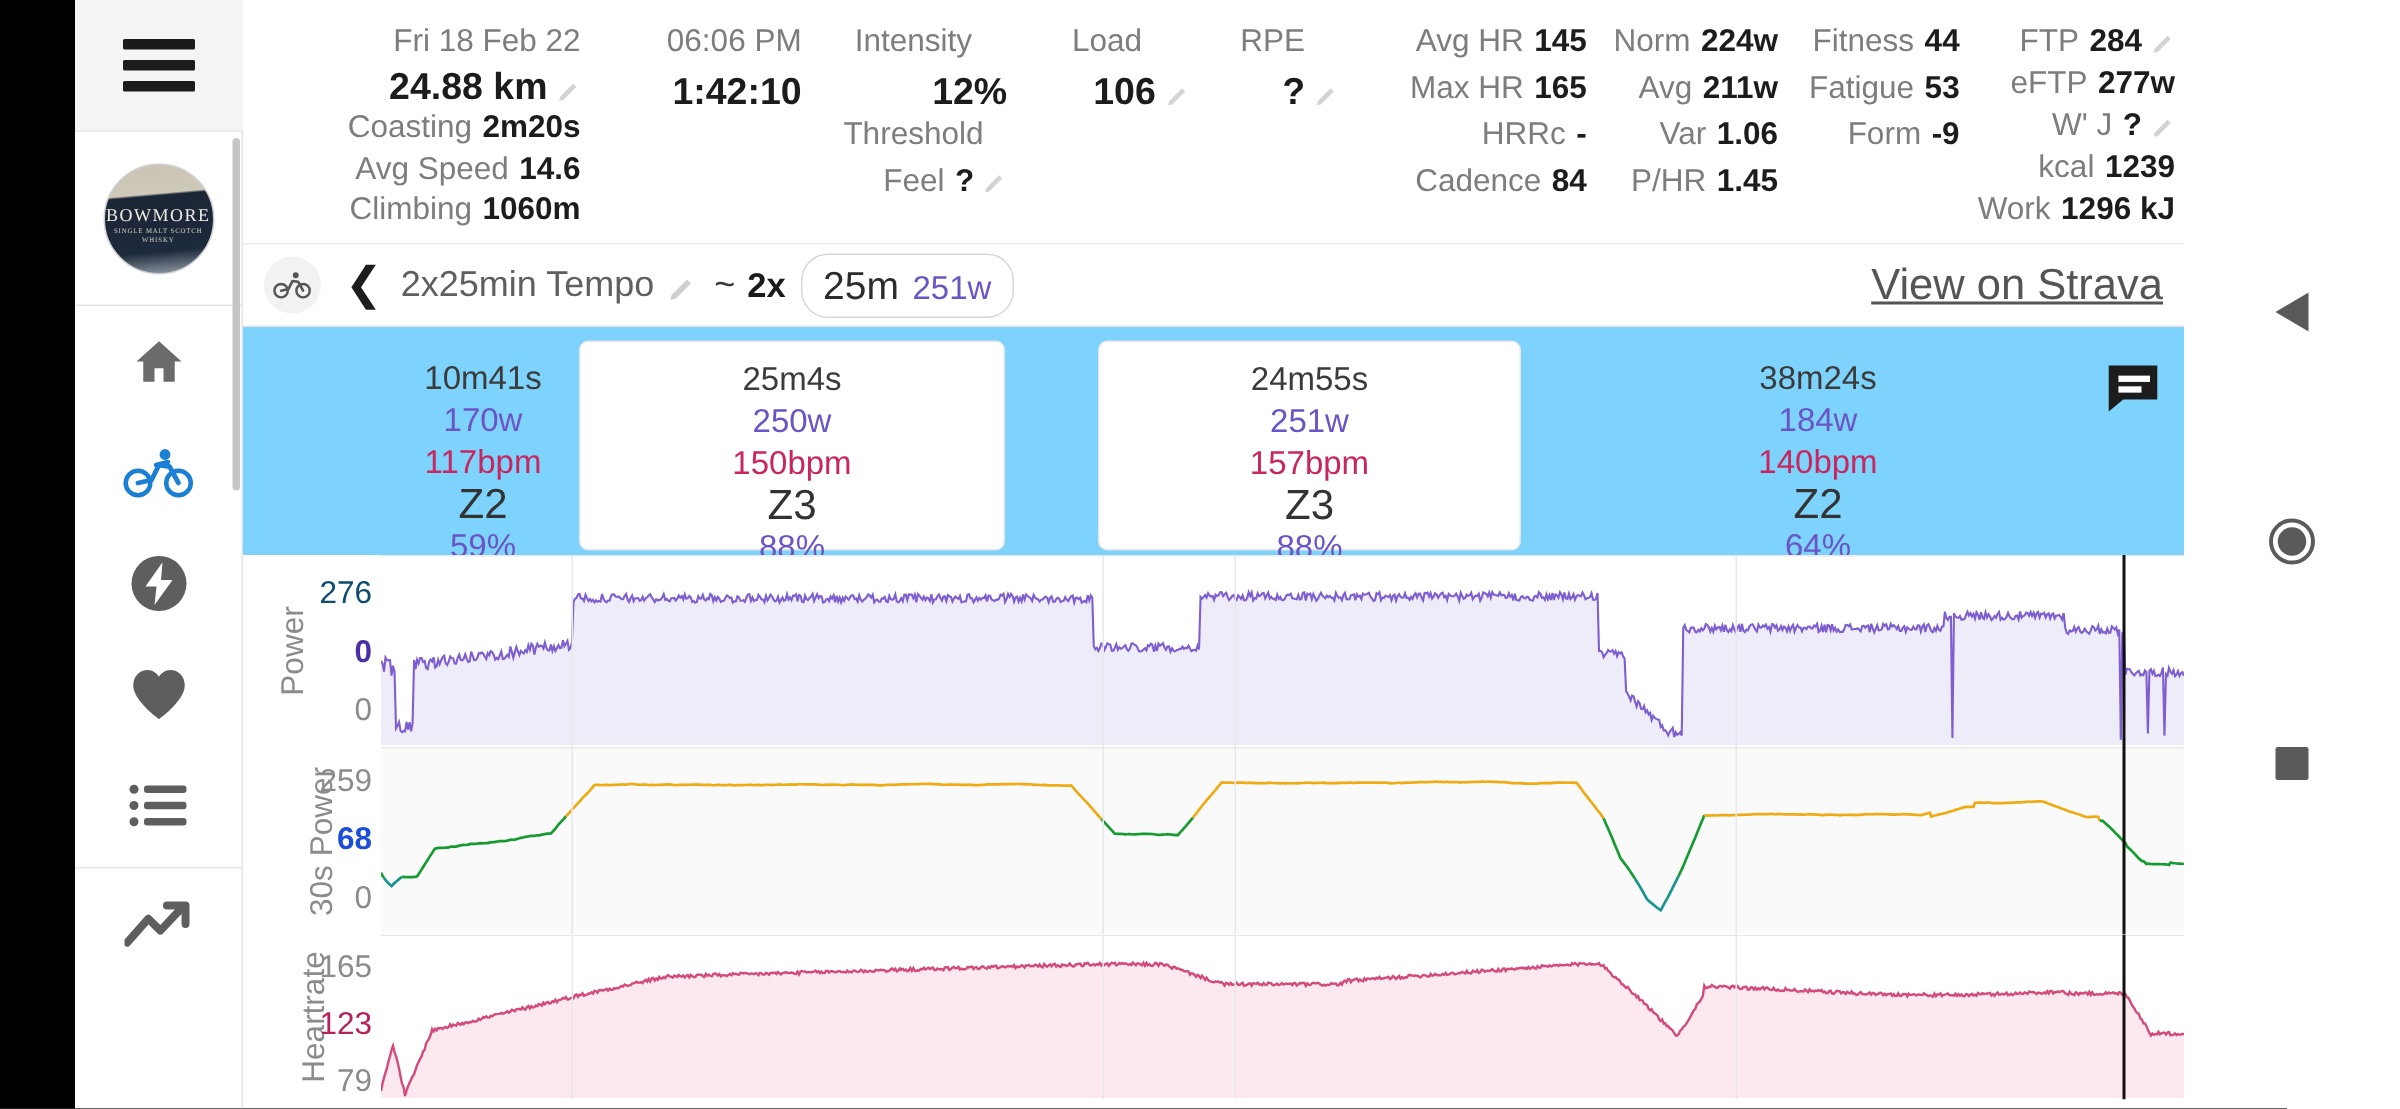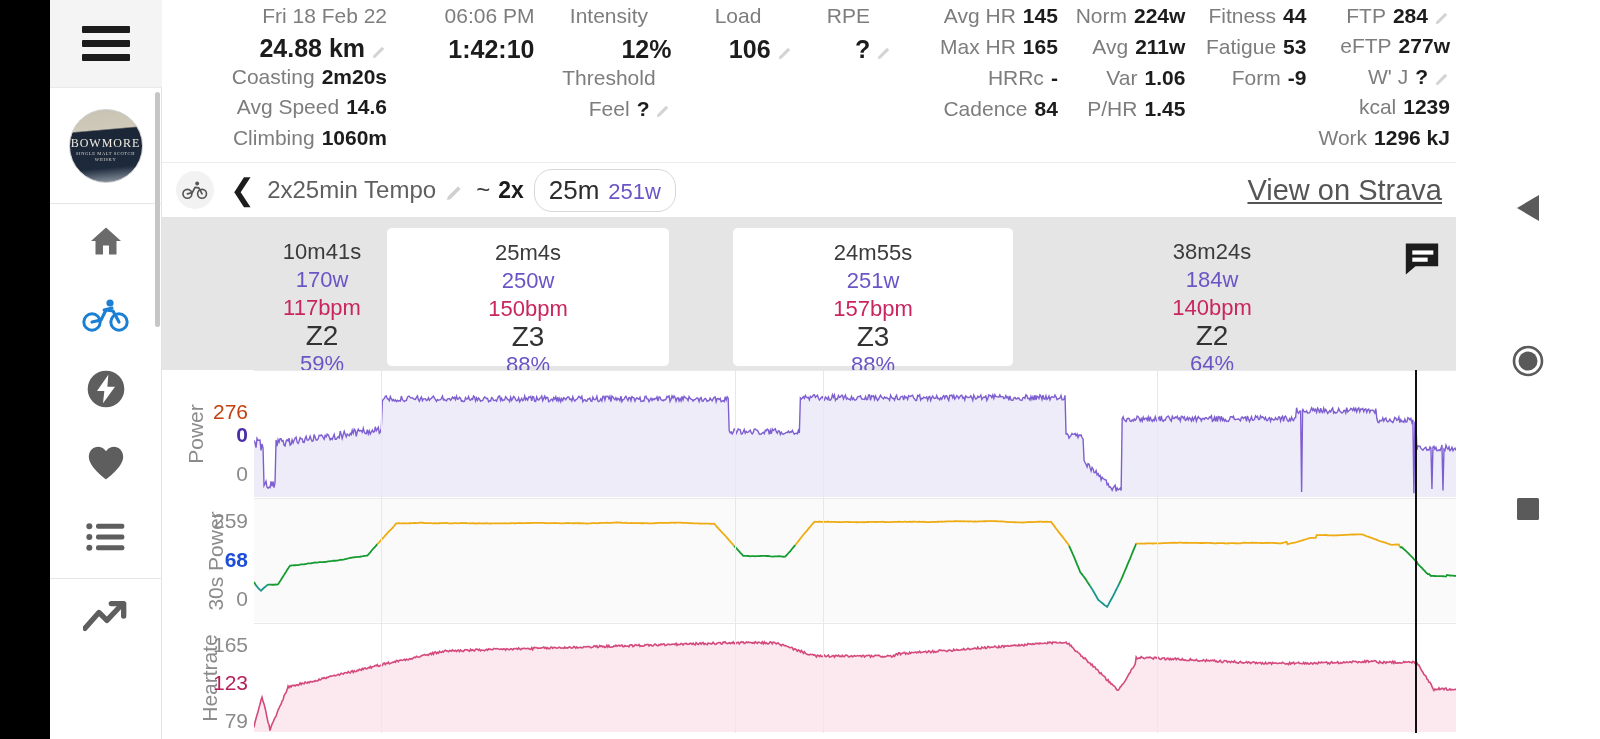--- a/index.html
+++ b/index.html
@@ -52,21 +52,21 @@
   }
 
   
   .main{
     position:absolute; left:162px; top:0; width:1294px; height:739px;
     background:#ffffff; overflow:hidden;
   }
 
   
   .summary{
-    display:flex; padding:4px 0 6px 0; height:162px;
+    display:flex; padding:16px 0 6px 0; height:162px;
   }
   .sumcol{ display:flex; flex-direction:column; }
   .sumrow{
     display:flex; align-items:baseline; justify-content:flex-end;
     height:31px; white-space:nowrap; gap:7px; padding:0 6px;
   }
   .lbl{ color:#7d7d7d; font-size:21px; font-weight:400; }
   .val{ color:#1c1c1c; font-size:21px; font-weight:700; }
   .val.big{ font-size:25px; }
   .pencil{ width:15px; height:15px; flex:0 0 auto; opacity:.55; transform:translateY(2px); }
@@ -99,21 +99,21 @@
     margin-left:10px; border:1px solid #d7d7d7; border-radius:18px;
     padding:5px 14px; display:flex; gap:9px; align-items:baseline; background:#fff;
   }
   .pill .t{ font-size:26px; color:#2c2c2c; }
   .pill .w{ font-size:22px; color:#6b55c6; }
   .strava{
     margin-left:auto; font-size:29px; color:#555; text-decoration:underline; cursor:pointer;
   }
 
   
-  .intervals{ position:relative; height:152px; background:#e5e5e5;text-align:center; }
+  .intervals{ position:relative; height:152px; background:#7dd3fc;text-align:center; }
   .icard{
     position:absolute; top:9px; height:140px;
     display:flex; flex-direction:column; align-items:center; justify-content:flex-start;
     padding-top:11px; font-size:0;
   }
   .icard.boxed{ background:#fff; border:1px solid #e6e6e6; border-radius:6px; }
   .icard div{ line-height:28px; }
   .i-dur{ font-size:22px; color:#3b3b3b; }
   .i-pw { font-size:22px; color:#6b55c6; }
   .i-hr { font-size:22px; color:#c9255e; }
@@ -439,21 +439,21 @@
           <div class="i-z">Z2</div>
           <div class="i-pc">64%</div>
         </div>
       </div>
 
     <div class="charts">
 
       <div class="chartrow" style="height:128px">
         <div class="yaxis">
           <div class="ylabel">Power</div>
-          <div class="ytick" style="top:30px;color:#c2410c">276</div>
+          <div class="ytick" style="top:14px;color:#0c4a6e">276</div>
           <div class="ytick cur" style="top:53px;color:#4b2fa8;font-weight:700">0</div>
           <div class="ytick" style="top:92px;color:#8b8b8b">0</div>
         </div>
         <div class="plot" id="plot-power">
           <div class="toprule"></div>
         <svg viewBox="0 0 1000 127" preserveAspectRatio="none" style="height: 127px;">
               <path d="M0.00 70.48 L0.83 72.36 L1.67 77.71 L2.50 68.31 L3.34 70.21 L4.17 70.18 L5.00 70.11 L5.84 80.45 L6.67 73.83 L7.51 77.82 L8.34 115.59 L9.17 113.76 L10.01 111.29 L10.84 117.15 L11.68 118.14 L12.51 117.12 L13.34 117.66 L14.18 111.29 L15.01 116.44 L15.85 111.46 L16.68 117.53 L17.51 112.17 L18.35 69.90 L19.18 76.05 L20.02 69.70 L20.85 72.19 L21.68 68.70 L22.52 68.66 L23.35 71.24 L24.19 70.65 L25.02 75.25 L25.85 76.06 L26.69 71.04 L27.52 69.65 L28.36 71.06 L29.19 68.17 L30.03 75.12 L30.86 74.34 L31.69 69.78 L32.53 72.82 L33.36 70.19 L34.20 68.15 L35.03 67.18 L35.86 72.05 L36.70 73.37 L37.53 71.28 L38.37 67.62 L39.20 68.74 L40.03 68.86 L40.87 72.31 L41.70 72.45 L42.54 68.55 L43.37 66.34 L44.20 69.92 L45.04 70.21 L45.87 69.22 L46.71 66.22 L47.54 69.24 L48.37 71.36 L49.21 70.86 L50.04 64.47 L50.88 67.31 L51.71 70.11 L52.54 69.99 L53.38 68.71 L54.21 65.42 L55.05 65.75 L55.88 64.96 L56.71 65.82 L57.55 67.64 L58.38 69.30 L59.22 65.40 L60.05 66.81 L60.88 64.14 L61.72 64.82 L62.55 66.68 L63.39 69.80 L64.22 68.58 L65.05 69.48 L65.89 66.76 L66.72 64.30 L67.56 69.33 L68.39 69.23 L69.22 67.90 L70.06 66.56 L70.89 67.87 L71.73 60.99 L72.56 64.59 L73.39 68.48 L74.23 64.64 L75.06 61.28 L75.90 64.16 L76.73 66.72 L77.56 64.01 L78.40 65.03 L79.23 65.67 L80.07 63.43 L80.90 64.63 L81.73 60.11 L82.57 63.15 L83.40 59.20 L84.24 60.53 L85.07 66.46 L85.90 61.76 L86.74 59.20 L87.57 61.12 L88.41 60.48 L89.24 60.70 L90.08 62.33 L90.91 58.33 L91.74 61.99 L92.58 63.59 L93.41 63.72 L94.25 59.74 L95.08 63.86 L95.91 60.80 L96.75 64.02 L97.58 61.96 L98.42 60.06 L99.25 62.14 L100.08 61.79 L100.92 56.77 L101.75 60.74 L102.59 59.18 L103.42 57.35 L104.25 63.15 L105.09 62.11 L105.92 57.93 L106.76 31.27 L107.59 29.23 L108.42 28.62 L109.26 26.34 L110.09 25.94 L110.93 28.93 L111.76 29.02 L112.59 30.65 L113.43 26.51 L114.26 28.70 L115.10 30.73 L115.93 29.42 L116.76 30.88 L117.60 29.89 L118.43 31.56 L119.27 30.26 L120.10 31.18 L120.93 30.63 L121.77 31.05 L122.60 26.03 L123.44 29.39 L124.27 30.78 L125.10 31.55 L125.94 30.40 L126.77 30.48 L127.61 27.27 L128.44 26.15 L129.27 26.36 L130.11 27.65 L130.94 27.95 L131.78 27.67 L132.61 28.65 L133.44 29.31 L134.28 29.47 L135.11 27.39 L135.95 25.95 L136.78 29.73 L137.61 31.24 L138.45 28.65 L139.28 27.02 L140.12 30.73 L140.95 28.85 L141.78 28.84 L142.62 28.69 L143.45 30.56 L144.29 29.94 L145.12 27.83 L145.95 30.37 L146.79 28.92 L147.62 28.21 L148.46 27.06 L149.29 26.17 L150.13 28.17 L150.96 29.54 L151.79 31.34 L152.63 29.57 L153.46 30.31 L154.30 29.91 L155.13 29.69 L155.96 28.31 L156.80 26.13 L157.63 29.93 L158.47 29.30 L159.30 30.48 L160.13 30.87 L160.97 28.86 L161.80 28.77 L162.64 28.62 L163.47 30.37 L164.30 29.12 L165.14 27.02 L165.97 28.42 L166.81 27.35 L167.64 29.63 L168.47 26.14 L169.31 29.14 L170.14 28.81 L170.98 27.26 L171.81 28.21 L172.64 31.29 L173.48 30.66 L174.31 31.76 L175.15 31.32 L175.98 27.56 L176.81 29.04 L177.65 28.94 L178.48 26.55 L179.32 29.78 L180.15 30.37 L180.98 28.75 L181.82 29.36 L182.65 25.96 L183.49 26.85 L184.32 30.92 L185.15 28.02 L185.99 30.29 L186.82 27.99 L187.66 29.13 L188.49 31.27 L189.32 30.65 L190.16 30.56 L190.99 28.67 L191.83 26.97 L192.66 27.51 L193.49 28.74 L194.33 28.42 L195.16 31.72 L196.00 30.84 L196.83 30.95 L197.66 27.59 L198.50 28.13 L199.33 30.42 L200.17 30.48 L201.00 30.13 L201.83 31.16 L202.67 28.35 L203.50 26.37 L204.34 26.03 L205.17 30.59 L206.01 28.24 L206.84 30.68 L207.67 29.99 L208.51 29.94 L209.34 26.59 L210.18 27.81 L211.01 29.53 L211.84 29.76 L212.68 31.51 L213.51 27.19 L214.35 30.23 L215.18 28.57 L216.01 26.43 L216.85 27.50 L217.68 29.67 L218.52 30.91 L219.35 30.37 L220.18 27.80 L221.02 31.71 L221.85 30.11 L222.69 28.29 L223.52 30.66 L224.35 29.93 L225.19 26.08 L226.02 29.78 L226.86 28.36 L227.69 30.07 L228.52 27.10 L229.36 27.19 L230.19 26.25 L231.03 30.83 L231.86 26.62 L232.69 27.08 L233.53 31.29 L234.36 31.47 L235.20 26.97 L236.03 29.48 L236.86 30.07 L237.70 28.51 L238.53 27.75 L239.37 25.99 L240.20 30.74 L241.03 28.37 L241.87 26.12 L242.70 28.85 L243.54 27.28 L244.37 27.53 L245.20 31.74 L246.04 31.29 L246.87 29.70 L247.71 29.19 L248.54 30.78 L249.37 27.59 L250.21 29.05 L251.04 26.82 L251.88 31.47 L252.71 27.20 L253.54 30.88 L254.38 28.29 L255.21 31.60 L256.05 28.55 L256.88 30.56 L257.71 27.76 L258.55 28.62 L259.38 29.78 L260.22 27.94 L261.05 26.90 L261.88 26.92 L262.72 29.45 L263.55 29.00 L264.39 31.06 L265.22 26.84 L266.06 29.67 L266.89 31.04 L267.72 29.86 L268.56 29.28 L269.39 28.01 L270.23 26.21 L271.06 27.05 L271.89 28.37 L272.73 26.45 L273.56 31.58 L274.40 30.06 L275.23 29.66 L276.06 31.01 L276.90 31.26 L277.73 28.91 L278.57 29.02 L279.40 27.98 L280.23 30.96 L281.07 31.34 L281.90 27.16 L282.74 29.40 L283.57 29.80 L284.40 29.15 L285.24 26.25 L286.07 30.98 L286.91 31.62 L287.74 30.63 L288.57 28.78 L289.41 30.90 L290.24 26.43 L291.08 26.36 L291.91 30.05 L292.74 26.24 L293.58 26.39 L294.41 26.32 L295.25 28.77 L296.08 26.36 L296.91 31.58 L297.75 26.05 L298.58 26.98 L299.42 28.50 L300.25 29.79 L301.08 27.68 L301.92 30.18 L302.75 28.31 L303.59 28.91 L304.42 30.59 L305.25 26.12 L306.09 31.62 L306.92 29.69 L307.76 29.48 L308.59 27.51 L309.42 26.32 L310.26 28.52 L311.09 30.44 L311.93 27.70 L312.76 27.60 L313.59 30.75 L314.43 26.70 L315.26 27.42 L316.10 27.97 L316.93 31.03 L317.76 28.96 L318.60 27.74 L319.43 28.66 L320.27 29.30 L321.10 27.27 L321.93 31.53 L322.77 31.32 L323.60 30.83 L324.44 30.92 L325.27 26.48 L326.11 26.21 L326.94 28.82 L327.77 28.84 L328.61 31.58 L329.44 29.93 L330.28 28.24 L331.11 30.44 L331.94 28.68 L332.78 29.78 L333.61 28.52 L334.45 28.69 L335.28 26.92 L336.11 31.05 L336.95 27.01 L337.78 27.09 L338.62 29.70 L339.45 30.11 L340.28 30.82 L341.12 29.72 L341.95 29.92 L342.79 29.04 L343.62 26.43 L344.45 27.08 L345.29 25.94 L346.12 31.44 L346.96 29.29 L347.79 25.94 L348.62 27.97 L349.46 25.94 L350.29 27.35 L351.13 31.09 L351.96 28.31 L352.79 27.75 L353.63 31.02 L354.46 28.53 L355.30 30.95 L356.13 26.37 L356.96 29.73 L357.80 26.32 L358.63 27.33 L359.47 28.08 L360.30 28.78 L361.13 30.62 L361.97 26.61 L362.80 28.40 L363.64 29.19 L364.47 29.64 L365.30 31.02 L366.14 29.76 L366.97 29.66 L367.81 28.56 L368.64 27.77 L369.47 28.42 L370.31 31.52 L371.14 28.44 L371.98 27.54 L372.81 31.13 L373.64 31.27 L374.48 29.43 L375.31 28.43 L376.15 29.20 L376.98 31.39 L377.81 30.75 L378.65 30.37 L379.48 28.03 L380.32 29.79 L381.15 30.80 L381.98 28.89 L382.82 27.42 L383.65 26.94 L384.49 31.74 L385.32 28.66 L386.16 28.47 L386.99 29.44 L387.82 28.43 L388.66 31.74 L389.49 31.15 L390.33 30.53 L391.16 31.56 L391.99 26.80 L392.83 30.17 L393.66 26.87 L394.50 28.33 L395.33 60.67 L396.16 62.82 L397.00 61.84 L397.83 64.00 L398.67 62.22 L399.50 59.00 L400.33 59.11 L401.17 63.40 L402.00 61.36 L402.84 58.92 L403.67 59.56 L404.50 59.75 L405.34 63.94 L406.17 63.83 L407.01 61.73 L407.84 59.49 L408.67 63.24 L409.51 61.46 L410.34 62.49 L411.18 62.10 L412.01 60.94 L412.84 60.12 L413.68 62.80 L414.51 63.84 L415.35 62.36 L416.18 59.13 L417.01 58.95 L417.85 59.81 L418.68 60.28 L419.52 61.64 L420.35 64.10 L421.18 64.21 L422.02 63.99 L422.85 63.06 L423.69 62.17 L424.52 63.60 L425.35 60.21 L426.19 60.74 L427.02 59.04 L427.86 59.90 L428.69 64.43 L429.52 60.26 L430.36 63.90 L431.19 59.04 L432.03 60.51 L432.86 59.76 L433.69 58.74 L434.53 61.63 L435.36 63.20 L436.20 60.99 L437.03 60.90 L437.86 64.45 L438.70 62.22 L439.53 63.89 L440.37 64.21 L441.20 63.61 L442.04 63.16 L442.87 62.53 L443.70 62.60 L444.54 61.09 L445.37 62.65 L446.21 61.80 L447.04 62.20 L447.87 60.46 L448.71 62.54 L449.54 64.16 L450.38 63.38 L451.21 63.19 L452.04 63.81 L452.88 60.36 L453.71 62.96 L454.55 27.96 L455.38 29.06 L456.21 27.99 L457.05 26.73 L457.88 28.32 L458.72 25.44 L459.55 27.06 L460.38 27.74 L461.22 27.39 L462.05 29.93 L462.89 26.41 L463.72 27.38 L464.55 26.83 L465.39 24.85 L466.22 24.79 L467.06 27.42 L467.89 26.12 L468.72 25.19 L469.56 27.94 L470.39 30.08 L471.23 28.89 L472.06 27.28 L472.89 26.69 L473.73 29.10 L474.56 29.99 L475.40 27.01 L476.23 27.96 L477.06 29.31 L477.90 26.99 L478.73 30.27 L479.57 30.16 L480.40 28.69 L481.23 24.83 L482.07 27.29 L482.90 24.94 L483.74 30.28 L484.57 28.74 L485.40 28.99 L486.24 25.52 L487.07 27.42 L487.91 26.89 L488.74 25.50 L489.57 25.28 L490.41 28.91 L491.24 26.81 L492.08 25.04 L492.91 29.08 L493.74 27.95 L494.58 29.11 L495.41 29.23 L496.25 30.04 L497.08 26.48 L497.91 29.28 L498.75 28.00 L499.58 30.02 L500.42 30.14 L501.25 29.28 L502.09 27.01 L502.92 26.46 L503.75 26.59 L504.59 25.87 L505.42 28.87 L506.26 28.99 L507.09 29.38 L507.92 29.51 L508.76 26.69 L509.59 29.60 L510.43 29.35 L511.26 25.17 L512.09 24.87 L512.93 30.30 L513.76 25.85 L514.60 26.39 L515.43 25.80 L516.26 29.45 L517.10 25.99 L517.93 28.18 L518.77 30.47 L519.60 29.27 L520.43 27.09 L521.27 25.17 L522.10 27.03 L522.94 27.96 L523.77 28.83 L524.60 26.98 L525.44 28.03 L526.27 27.34 L527.11 28.55 L527.94 28.59 L528.77 30.35 L529.61 25.18 L530.44 27.24 L531.28 28.50 L532.11 28.25 L532.94 30.15 L533.78 26.78 L534.61 25.21 L535.45 29.23 L536.28 29.57 L537.11 29.54 L537.95 26.79 L538.78 26.62 L539.62 26.17 L540.45 30.11 L541.28 26.19 L542.12 27.73 L542.95 27.16 L543.79 29.44 L544.62 25.69 L545.45 26.48 L546.29 26.27 L547.12 25.73 L547.96 25.16 L548.79 27.91 L549.62 28.87 L550.46 30.59 L551.29 30.19 L552.13 25.51 L552.96 26.25 L553.79 24.92 L554.63 30.12 L555.46 28.38 L556.30 28.63 L557.13 27.05 L557.96 27.56 L558.80 27.93 L559.63 26.80 L560.47 30.16 L561.30 27.23 L562.14 26.42 L562.97 30.48 L563.80 27.49 L564.64 26.09 L565.47 27.90 L566.31 28.59 L567.14 28.27 L567.97 25.53 L568.81 28.63 L569.64 28.40 L570.48 29.93 L571.31 27.88 L572.14 29.23 L572.98 26.77 L573.81 25.57 L574.65 28.28 L575.48 25.90 L576.31 25.80 L577.15 28.38 L577.98 30.38 L578.82 25.28 L579.65 25.56 L580.48 24.97 L581.32 27.78 L582.15 25.46 L582.99 29.05 L583.82 27.67 L584.65 25.55 L585.49 26.44 L586.32 28.50 L587.16 26.89 L587.99 25.59 L588.82 25.14 L589.66 28.15 L590.49 27.23 L591.33 30.12 L592.16 25.89 L592.99 26.93 L593.83 27.52 L594.66 27.46 L595.50 27.14 L596.33 25.77 L597.16 27.62 L598.00 30.44 L598.83 25.13 L599.67 27.27 L600.50 29.15 L601.33 28.60 L602.17 26.33 L603.00 27.32 L603.84 26.82 L604.67 25.14 L605.50 29.52 L606.34 27.90 L607.17 27.08 L608.01 27.35 L608.84 25.94 L609.67 30.46 L610.51 28.42 L611.34 24.89 L612.18 25.52 L613.01 25.92 L613.84 27.60 L614.68 25.02 L615.51 28.47 L616.35 24.77 L617.18 26.42 L618.02 26.70 L618.85 26.92 L619.68 27.21 L620.52 24.93 L621.35 26.88 L622.19 26.60 L623.02 26.63 L623.85 28.66 L624.69 28.27 L625.52 25.56 L626.36 27.76 L627.19 26.74 L628.02 30.32 L628.86 25.88 L629.69 29.77 L630.53 30.23 L631.36 30.24 L632.19 27.98 L633.03 27.37 L633.86 28.76 L634.70 28.95 L635.53 27.84 L636.36 28.16 L637.20 29.87 L638.03 30.20 L638.87 30.46 L639.70 27.72 L640.53 27.26 L641.37 28.31 L642.20 24.78 L643.04 25.69 L643.87 28.47 L644.70 28.30 L645.54 29.92 L646.37 26.32 L647.21 29.45 L648.04 26.67 L648.87 30.05 L649.71 25.24 L650.54 29.98 L651.38 26.20 L652.21 26.84 L653.04 28.50 L653.88 24.78 L654.71 26.25 L655.55 29.55 L656.38 25.03 L657.21 28.96 L658.05 29.25 L658.88 25.74 L659.72 29.40 L660.55 28.31 L661.38 26.09 L662.22 29.81 L663.05 27.46 L663.89 26.68 L664.72 27.18 L665.55 27.50 L666.39 25.03 L667.22 26.87 L668.06 29.59 L668.89 28.85 L669.72 28.49 L670.56 28.02 L671.39 25.50 L672.23 29.78 L673.06 29.88 L673.89 29.22 L674.73 25.39 L675.56 64.01 L676.40 63.86 L677.23 64.69 L678.07 68.15 L678.90 66.61 L679.73 65.41 L680.57 63.36 L681.40 64.37 L682.24 64.38 L683.07 63.45 L683.90 65.72 L684.74 63.96 L685.57 67.45 L686.41 64.83 L687.24 65.58 L688.07 64.82 L688.91 67.54 L689.74 69.09 L690.58 90.58 L691.41 92.48 L692.24 94.37 L693.08 97.04 L693.91 93.66 L694.75 94.24 L695.58 97.89 L696.41 101.05 L697.25 97.44 L698.08 98.94 L698.92 102.72 L699.75 102.81 L700.58 100.60 L701.42 104.93 L702.25 103.58 L703.09 106.27 L703.92 105.30 L704.75 109.99 L705.59 107.19 L706.42 108.55 L707.26 109.23 L708.09 109.71 L708.92 109.81 L709.76 114.67 L710.59 113.58 L711.43 116.90 L712.26 116.74 L713.09 118.12 L713.93 120.31 L714.76 117.89 L715.60 116.54 L716.43 115.25 L717.26 121.35 L718.10 118.05 L718.93 119.85 L719.77 119.26 L720.60 118.16 L721.43 120.40 L722.27 48.72 L723.10 46.84 L723.94 49.85 L724.77 50.64 L725.60 51.58 L726.44 48.59 L727.27 48.28 L728.11 48.62 L728.94 51.20 L729.77 51.50 L730.61 49.87 L731.44 50.93 L732.28 48.83 L733.11 50.27 L733.94 49.10 L734.78 46.03 L735.61 46.65 L736.45 48.22 L737.28 51.01 L738.12 48.65 L738.95 51.24 L739.78 47.15 L740.62 49.62 L741.45 48.32 L742.29 48.02 L743.12 50.19 L743.95 46.98 L744.79 51.24 L745.62 46.59 L746.46 50.06 L747.29 51.42 L748.12 49.49 L748.96 50.76 L749.79 46.77 L750.63 49.79 L751.46 51.58 L752.29 48.29 L753.13 46.98 L753.96 51.18 L754.80 45.89 L755.63 50.48 L756.46 51.44 L757.30 49.77 L758.13 50.19 L758.97 47.59 L759.80 46.52 L760.63 46.16 L761.47 47.67 L762.30 49.80 L763.14 51.10 L763.97 46.41 L764.80 48.32 L765.64 48.42 L766.47 46.98 L767.31 47.78 L768.14 46.30 L768.97 49.15 L769.81 48.06 L770.64 51.06 L771.48 46.19 L772.31 46.32 L773.14 48.44 L773.98 46.93 L774.81 50.45 L775.65 49.74 L776.48 47.34 L777.31 49.99 L778.15 47.65 L778.98 48.58 L779.82 50.95 L780.65 47.62 L781.48 50.55 L782.32 47.94 L783.15 46.54 L783.99 51.14 L784.82 48.41 L785.65 46.67 L786.49 48.32 L787.32 48.40 L788.16 50.92 L788.99 48.52 L789.82 48.54 L790.66 49.41 L791.49 47.64 L792.33 47.69 L793.16 48.85 L793.99 48.97 L794.83 47.02 L795.66 47.65 L796.50 45.87 L797.33 51.27 L798.17 50.36 L799.00 47.14 L799.83 51.39 L800.67 46.42 L801.50 51.58 L802.34 46.57 L803.17 46.97 L804.00 50.19 L804.84 46.21 L805.67 50.34 L806.51 48.63 L807.34 51.06 L808.17 49.62 L809.01 51.42 L809.84 51.18 L810.68 51.39 L811.51 49.54 L812.34 46.62 L813.18 46.67 L814.01 47.49 L814.85 46.28 L815.68 49.57 L816.51 49.46 L817.35 49.38 L818.18 49.29 L819.02 48.81 L819.85 49.81 L820.68 50.89 L821.52 47.38 L822.35 47.09 L823.19 48.54 L824.02 47.39 L824.85 47.01 L825.69 51.43 L826.52 45.85 L827.36 48.88 L828.19 51.58 L829.02 49.23 L829.86 46.74 L830.69 50.25 L831.53 50.04 L832.36 49.53 L833.19 45.84 L834.03 47.22 L834.86 46.21 L835.70 49.58 L836.53 49.44 L837.36 45.82 L838.20 47.71 L839.03 46.78 L839.87 47.73 L840.70 49.40 L841.53 47.35 L842.37 50.66 L843.20 50.65 L844.04 48.37 L844.87 47.49 L845.70 51.27 L846.54 48.27 L847.37 49.18 L848.21 49.93 L849.04 49.85 L849.87 47.80 L850.71 49.39 L851.54 49.63 L852.38 46.89 L853.21 46.93 L854.05 51.00 L854.88 47.64 L855.71 46.27 L856.55 51.41 L857.38 47.01 L858.22 46.17 L859.05 48.19 L859.88 50.89 L860.72 51.51 L861.55 48.69 L862.39 50.58 L863.22 47.21 L864.05 49.91 L864.89 50.57 L865.72 47.83 L866.56 47.64 L867.39 37.75 L868.22 42.11 L869.06 43.30 L869.89 41.25 L870.73 41.22 L871.56 122.00 L872.39 38.85 L873.23 40.99 L874.06 41.74 L874.90 41.94 L875.73 40.74 L876.56 43.22 L877.40 42.92 L878.23 42.72 L879.07 40.16 L879.90 37.82 L880.73 40.36 L881.57 38.80 L882.40 40.96 L883.24 39.35 L884.07 42.40 L884.90 38.14 L885.74 39.97 L886.57 43.16 L887.41 38.20 L888.24 41.56 L889.07 42.59 L889.91 38.25 L890.74 41.70 L891.58 39.49 L892.41 41.01 L893.24 43.44 L894.08 42.34 L894.91 40.70 L895.75 41.85 L896.58 39.34 L897.41 38.02 L898.25 43.12 L899.08 41.80 L899.92 43.11 L900.75 42.62 L901.58 41.32 L902.42 38.54 L903.25 40.98 L904.09 42.11 L904.92 42.91 L905.75 42.74 L906.59 40.64 L907.42 40.39 L908.26 42.98 L909.09 37.62 L909.92 41.78 L910.76 40.74 L911.59 40.27 L912.43 38.38 L913.26 38.80 L914.10 40.42 L914.93 38.04 L915.76 40.62 L916.60 38.49 L917.43 41.84 L918.27 38.89 L919.10 37.94 L919.93 41.73 L920.77 39.13 L921.60 39.28 L922.44 38.49 L923.27 41.67 L924.10 39.51 L924.94 38.86 L925.77 42.33 L926.61 39.71 L927.44 39.07 L928.27 42.35 L929.11 40.31 L929.94 40.33 L930.78 40.02 L931.61 41.16 L932.44 43.08 L933.28 38.67 L934.11 48.31 L934.95 51.95 L935.78 52.66 L936.61 50.25 L937.45 50.98 L938.28 50.67 L939.12 47.91 L939.95 51.13 L940.78 48.96 L941.62 48.03 L942.45 51.03 L943.29 51.88 L944.12 51.05 L944.95 49.17 L945.79 50.91 L946.62 51.66 L947.46 52.57 L948.29 50.24 L949.12 47.42 L949.96 48.11 L950.79 50.35 L951.63 49.55 L952.46 47.07 L953.29 52.60 L954.13 49.57 L954.96 51.64 L955.80 51.37 L956.63 52.28 L957.46 49.09 L958.30 51.90 L959.13 51.80 L959.97 47.66 L960.80 48.53 L961.63 49.74 L962.47 48.34 L963.30 52.59 L964.14 49.72 L964.97 123.17 L965.80 52.10 L966.64 51.29 L967.47 79.86 L968.31 75.91 L969.14 76.16 L969.97 76.24 L970.81 78.10 L971.64 79.33 L972.48 80.22 L973.31 78.84 L974.15 77.88 L974.98 77.25 L975.81 80.38 L976.65 79.55 L977.48 80.13 L978.32 76.92 L979.15 78.06 L979.98 119.00 L980.82 77.13 L981.65 76.16 L982.49 79.22 L983.32 77.29 L984.15 80.73 L984.99 80.54 L985.82 79.75 L986.66 80.70 L987.49 78.65 L988.32 75.03 L989.16 120.55 L989.99 79.38 L990.83 80.53 L991.66 75.22 L992.49 77.85 L993.33 79.17 L994.16 76.86 L995.00 80.74 L995.83 79.71 L996.66 77.39 L997.50 80.66 L998.33 78.87 L999.17 78.11 L1000.00 80.56 L 1000 127 L 0 127 Z" fill="#efecfa"></path>
               <path d="M0.00 70.48 L0.83 72.36 L1.67 77.71 L2.50 68.31 L3.34 70.21 L4.17 70.18 L5.00 70.11 L5.84 80.45 L6.67 73.83 L7.51 77.82 L8.34 115.59 L9.17 113.76 L10.01 111.29 L10.84 117.15 L11.68 118.14 L12.51 117.12 L13.34 117.66 L14.18 111.29 L15.01 116.44 L15.85 111.46 L16.68 117.53 L17.51 112.17 L18.35 69.90 L19.18 76.05 L20.02 69.70 L20.85 72.19 L21.68 68.70 L22.52 68.66 L23.35 71.24 L24.19 70.65 L25.02 75.25 L25.85 76.06 L26.69 71.04 L27.52 69.65 L28.36 71.06 L29.19 68.17 L30.03 75.12 L30.86 74.34 L31.69 69.78 L32.53 72.82 L33.36 70.19 L34.20 68.15 L35.03 67.18 L35.86 72.05 L36.70 73.37 L37.53 71.28 L38.37 67.62 L39.20 68.74 L40.03 68.86 L40.87 72.31 L41.70 72.45 L42.54 68.55 L43.37 66.34 L44.20 69.92 L45.04 70.21 L45.87 69.22 L46.71 66.22 L47.54 69.24 L48.37 71.36 L49.21 70.86 L50.04 64.47 L50.88 67.31 L51.71 70.11 L52.54 69.99 L53.38 68.71 L54.21 65.42 L55.05 65.75 L55.88 64.96 L56.71 65.82 L57.55 67.64 L58.38 69.30 L59.22 65.40 L60.05 66.81 L60.88 64.14 L61.72 64.82 L62.55 66.68 L63.39 69.80 L64.22 68.58 L65.05 69.48 L65.89 66.76 L66.72 64.30 L67.56 69.33 L68.39 69.23 L69.22 67.90 L70.06 66.56 L70.89 67.87 L71.73 60.99 L72.56 64.59 L73.39 68.48 L74.23 64.64 L75.06 61.28 L75.90 64.16 L76.73 66.72 L77.56 64.01 L78.40 65.03 L79.23 65.67 L80.07 63.43 L80.90 64.63 L81.73 60.11 L82.57 63.15 L83.40 59.20 L84.24 60.53 L85.07 66.46 L85.90 61.76 L86.74 59.20 L87.57 61.12 L88.41 60.48 L89.24 60.70 L90.08 62.33 L90.91 58.33 L91.74 61.99 L92.58 63.59 L93.41 63.72 L94.25 59.74 L95.08 63.86 L95.91 60.80 L96.75 64.02 L97.58 61.96 L98.42 60.06 L99.25 62.14 L100.08 61.79 L100.92 56.77 L101.75 60.74 L102.59 59.18 L103.42 57.35 L104.25 63.15 L105.09 62.11 L105.92 57.93 L106.76 31.27 L107.59 29.23 L108.42 28.62 L109.26 26.34 L110.09 25.94 L110.93 28.93 L111.76 29.02 L112.59 30.65 L113.43 26.51 L114.26 28.70 L115.10 30.73 L115.93 29.42 L116.76 30.88 L117.60 29.89 L118.43 31.56 L119.27 30.26 L120.10 31.18 L120.93 30.63 L121.77 31.05 L122.60 26.03 L123.44 29.39 L124.27 30.78 L125.10 31.55 L125.94 30.40 L126.77 30.48 L127.61 27.27 L128.44 26.15 L129.27 26.36 L130.11 27.65 L130.94 27.95 L131.78 27.67 L132.61 28.65 L133.44 29.31 L134.28 29.47 L135.11 27.39 L135.95 25.95 L136.78 29.73 L137.61 31.24 L138.45 28.65 L139.28 27.02 L140.12 30.73 L140.95 28.85 L141.78 28.84 L142.62 28.69 L143.45 30.56 L144.29 29.94 L145.12 27.83 L145.95 30.37 L146.79 28.92 L147.62 28.21 L148.46 27.06 L149.29 26.17 L150.13 28.17 L150.96 29.54 L151.79 31.34 L152.63 29.57 L153.46 30.31 L154.30 29.91 L155.13 29.69 L155.96 28.31 L156.80 26.13 L157.63 29.93 L158.47 29.30 L159.30 30.48 L160.13 30.87 L160.97 28.86 L161.80 28.77 L162.64 28.62 L163.47 30.37 L164.30 29.12 L165.14 27.02 L165.97 28.42 L166.81 27.35 L167.64 29.63 L168.47 26.14 L169.31 29.14 L170.14 28.81 L170.98 27.26 L171.81 28.21 L172.64 31.29 L173.48 30.66 L174.31 31.76 L175.15 31.32 L175.98 27.56 L176.81 29.04 L177.65 28.94 L178.48 26.55 L179.32 29.78 L180.15 30.37 L180.98 28.75 L181.82 29.36 L182.65 25.96 L183.49 26.85 L184.32 30.92 L185.15 28.02 L185.99 30.29 L186.82 27.99 L187.66 29.13 L188.49 31.27 L189.32 30.65 L190.16 30.56 L190.99 28.67 L191.83 26.97 L192.66 27.51 L193.49 28.74 L194.33 28.42 L195.16 31.72 L196.00 30.84 L196.83 30.95 L197.66 27.59 L198.50 28.13 L199.33 30.42 L200.17 30.48 L201.00 30.13 L201.83 31.16 L202.67 28.35 L203.50 26.37 L204.34 26.03 L205.17 30.59 L206.01 28.24 L206.84 30.68 L207.67 29.99 L208.51 29.94 L209.34 26.59 L210.18 27.81 L211.01 29.53 L211.84 29.76 L212.68 31.51 L213.51 27.19 L214.35 30.23 L215.18 28.57 L216.01 26.43 L216.85 27.50 L217.68 29.67 L218.52 30.91 L219.35 30.37 L220.18 27.80 L221.02 31.71 L221.85 30.11 L222.69 28.29 L223.52 30.66 L224.35 29.93 L225.19 26.08 L226.02 29.78 L226.86 28.36 L227.69 30.07 L228.52 27.10 L229.36 27.19 L230.19 26.25 L231.03 30.83 L231.86 26.62 L232.69 27.08 L233.53 31.29 L234.36 31.47 L235.20 26.97 L236.03 29.48 L236.86 30.07 L237.70 28.51 L238.53 27.75 L239.37 25.99 L240.20 30.74 L241.03 28.37 L241.87 26.12 L242.70 28.85 L243.54 27.28 L244.37 27.53 L245.20 31.74 L246.04 31.29 L246.87 29.70 L247.71 29.19 L248.54 30.78 L249.37 27.59 L250.21 29.05 L251.04 26.82 L251.88 31.47 L252.71 27.20 L253.54 30.88 L254.38 28.29 L255.21 31.60 L256.05 28.55 L256.88 30.56 L257.71 27.76 L258.55 28.62 L259.38 29.78 L260.22 27.94 L261.05 26.90 L261.88 26.92 L262.72 29.45 L263.55 29.00 L264.39 31.06 L265.22 26.84 L266.06 29.67 L266.89 31.04 L267.72 29.86 L268.56 29.28 L269.39 28.01 L270.23 26.21 L271.06 27.05 L271.89 28.37 L272.73 26.45 L273.56 31.58 L274.40 30.06 L275.23 29.66 L276.06 31.01 L276.90 31.26 L277.73 28.91 L278.57 29.02 L279.40 27.98 L280.23 30.96 L281.07 31.34 L281.90 27.16 L282.74 29.40 L283.57 29.80 L284.40 29.15 L285.24 26.25 L286.07 30.98 L286.91 31.62 L287.74 30.63 L288.57 28.78 L289.41 30.90 L290.24 26.43 L291.08 26.36 L291.91 30.05 L292.74 26.24 L293.58 26.39 L294.41 26.32 L295.25 28.77 L296.08 26.36 L296.91 31.58 L297.75 26.05 L298.58 26.98 L299.42 28.50 L300.25 29.79 L301.08 27.68 L301.92 30.18 L302.75 28.31 L303.59 28.91 L304.42 30.59 L305.25 26.12 L306.09 31.62 L306.92 29.69 L307.76 29.48 L308.59 27.51 L309.42 26.32 L310.26 28.52 L311.09 30.44 L311.93 27.70 L312.76 27.60 L313.59 30.75 L314.43 26.70 L315.26 27.42 L316.10 27.97 L316.93 31.03 L317.76 28.96 L318.60 27.74 L319.43 28.66 L320.27 29.30 L321.10 27.27 L321.93 31.53 L322.77 31.32 L323.60 30.83 L324.44 30.92 L325.27 26.48 L326.11 26.21 L326.94 28.82 L327.77 28.84 L328.61 31.58 L329.44 29.93 L330.28 28.24 L331.11 30.44 L331.94 28.68 L332.78 29.78 L333.61 28.52 L334.45 28.69 L335.28 26.92 L336.11 31.05 L336.95 27.01 L337.78 27.09 L338.62 29.70 L339.45 30.11 L340.28 30.82 L341.12 29.72 L341.95 29.92 L342.79 29.04 L343.62 26.43 L344.45 27.08 L345.29 25.94 L346.12 31.44 L346.96 29.29 L347.79 25.94 L348.62 27.97 L349.46 25.94 L350.29 27.35 L351.13 31.09 L351.96 28.31 L352.79 27.75 L353.63 31.02 L354.46 28.53 L355.30 30.95 L356.13 26.37 L356.96 29.73 L357.80 26.32 L358.63 27.33 L359.47 28.08 L360.30 28.78 L361.13 30.62 L361.97 26.61 L362.80 28.40 L363.64 29.19 L364.47 29.64 L365.30 31.02 L366.14 29.76 L366.97 29.66 L367.81 28.56 L368.64 27.77 L369.47 28.42 L370.31 31.52 L371.14 28.44 L371.98 27.54 L372.81 31.13 L373.64 31.27 L374.48 29.43 L375.31 28.43 L376.15 29.20 L376.98 31.39 L377.81 30.75 L378.65 30.37 L379.48 28.03 L380.32 29.79 L381.15 30.80 L381.98 28.89 L382.82 27.42 L383.65 26.94 L384.49 31.74 L385.32 28.66 L386.16 28.47 L386.99 29.44 L387.82 28.43 L388.66 31.74 L389.49 31.15 L390.33 30.53 L391.16 31.56 L391.99 26.80 L392.83 30.17 L393.66 26.87 L394.50 28.33 L395.33 60.67 L396.16 62.82 L397.00 61.84 L397.83 64.00 L398.67 62.22 L399.50 59.00 L400.33 59.11 L401.17 63.40 L402.00 61.36 L402.84 58.92 L403.67 59.56 L404.50 59.75 L405.34 63.94 L406.17 63.83 L407.01 61.73 L407.84 59.49 L408.67 63.24 L409.51 61.46 L410.34 62.49 L411.18 62.10 L412.01 60.94 L412.84 60.12 L413.68 62.80 L414.51 63.84 L415.35 62.36 L416.18 59.13 L417.01 58.95 L417.85 59.81 L418.68 60.28 L419.52 61.64 L420.35 64.10 L421.18 64.21 L422.02 63.99 L422.85 63.06 L423.69 62.17 L424.52 63.60 L425.35 60.21 L426.19 60.74 L427.02 59.04 L427.86 59.90 L428.69 64.43 L429.52 60.26 L430.36 63.90 L431.19 59.04 L432.03 60.51 L432.86 59.76 L433.69 58.74 L434.53 61.63 L435.36 63.20 L436.20 60.99 L437.03 60.90 L437.86 64.45 L438.70 62.22 L439.53 63.89 L440.37 64.21 L441.20 63.61 L442.04 63.16 L442.87 62.53 L443.70 62.60 L444.54 61.09 L445.37 62.65 L446.21 61.80 L447.04 62.20 L447.87 60.46 L448.71 62.54 L449.54 64.16 L450.38 63.38 L451.21 63.19 L452.04 63.81 L452.88 60.36 L453.71 62.96 L454.55 27.96 L455.38 29.06 L456.21 27.99 L457.05 26.73 L457.88 28.32 L458.72 25.44 L459.55 27.06 L460.38 27.74 L461.22 27.39 L462.05 29.93 L462.89 26.41 L463.72 27.38 L464.55 26.83 L465.39 24.85 L466.22 24.79 L467.06 27.42 L467.89 26.12 L468.72 25.19 L469.56 27.94 L470.39 30.08 L471.23 28.89 L472.06 27.28 L472.89 26.69 L473.73 29.10 L474.56 29.99 L475.40 27.01 L476.23 27.96 L477.06 29.31 L477.90 26.99 L478.73 30.27 L479.57 30.16 L480.40 28.69 L481.23 24.83 L482.07 27.29 L482.90 24.94 L483.74 30.28 L484.57 28.74 L485.40 28.99 L486.24 25.52 L487.07 27.42 L487.91 26.89 L488.74 25.50 L489.57 25.28 L490.41 28.91 L491.24 26.81 L492.08 25.04 L492.91 29.08 L493.74 27.95 L494.58 29.11 L495.41 29.23 L496.25 30.04 L497.08 26.48 L497.91 29.28 L498.75 28.00 L499.58 30.02 L500.42 30.14 L501.25 29.28 L502.09 27.01 L502.92 26.46 L503.75 26.59 L504.59 25.87 L505.42 28.87 L506.26 28.99 L507.09 29.38 L507.92 29.51 L508.76 26.69 L509.59 29.60 L510.43 29.35 L511.26 25.17 L512.09 24.87 L512.93 30.30 L513.76 25.85 L514.60 26.39 L515.43 25.80 L516.26 29.45 L517.10 25.99 L517.93 28.18 L518.77 30.47 L519.60 29.27 L520.43 27.09 L521.27 25.17 L522.10 27.03 L522.94 27.96 L523.77 28.83 L524.60 26.98 L525.44 28.03 L526.27 27.34 L527.11 28.55 L527.94 28.59 L528.77 30.35 L529.61 25.18 L530.44 27.24 L531.28 28.50 L532.11 28.25 L532.94 30.15 L533.78 26.78 L534.61 25.21 L535.45 29.23 L536.28 29.57 L537.11 29.54 L537.95 26.79 L538.78 26.62 L539.62 26.17 L540.45 30.11 L541.28 26.19 L542.12 27.73 L542.95 27.16 L543.79 29.44 L544.62 25.69 L545.45 26.48 L546.29 26.27 L547.12 25.73 L547.96 25.16 L548.79 27.91 L549.62 28.87 L550.46 30.59 L551.29 30.19 L552.13 25.51 L552.96 26.25 L553.79 24.92 L554.63 30.12 L555.46 28.38 L556.30 28.63 L557.13 27.05 L557.96 27.56 L558.80 27.93 L559.63 26.80 L560.47 30.16 L561.30 27.23 L562.14 26.42 L562.97 30.48 L563.80 27.49 L564.64 26.09 L565.47 27.90 L566.31 28.59 L567.14 28.27 L567.97 25.53 L568.81 28.63 L569.64 28.40 L570.48 29.93 L571.31 27.88 L572.14 29.23 L572.98 26.77 L573.81 25.57 L574.65 28.28 L575.48 25.90 L576.31 25.80 L577.15 28.38 L577.98 30.38 L578.82 25.28 L579.65 25.56 L580.48 24.97 L581.32 27.78 L582.15 25.46 L582.99 29.05 L583.82 27.67 L584.65 25.55 L585.49 26.44 L586.32 28.50 L587.16 26.89 L587.99 25.59 L588.82 25.14 L589.66 28.15 L590.49 27.23 L591.33 30.12 L592.16 25.89 L592.99 26.93 L593.83 27.52 L594.66 27.46 L595.50 27.14 L596.33 25.77 L597.16 27.62 L598.00 30.44 L598.83 25.13 L599.67 27.27 L600.50 29.15 L601.33 28.60 L602.17 26.33 L603.00 27.32 L603.84 26.82 L604.67 25.14 L605.50 29.52 L606.34 27.90 L607.17 27.08 L608.01 27.35 L608.84 25.94 L609.67 30.46 L610.51 28.42 L611.34 24.89 L612.18 25.52 L613.01 25.92 L613.84 27.60 L614.68 25.02 L615.51 28.47 L616.35 24.77 L617.18 26.42 L618.02 26.70 L618.85 26.92 L619.68 27.21 L620.52 24.93 L621.35 26.88 L622.19 26.60 L623.02 26.63 L623.85 28.66 L624.69 28.27 L625.52 25.56 L626.36 27.76 L627.19 26.74 L628.02 30.32 L628.86 25.88 L629.69 29.77 L630.53 30.23 L631.36 30.24 L632.19 27.98 L633.03 27.37 L633.86 28.76 L634.70 28.95 L635.53 27.84 L636.36 28.16 L637.20 29.87 L638.03 30.20 L638.87 30.46 L639.70 27.72 L640.53 27.26 L641.37 28.31 L642.20 24.78 L643.04 25.69 L643.87 28.47 L644.70 28.30 L645.54 29.92 L646.37 26.32 L647.21 29.45 L648.04 26.67 L648.87 30.05 L649.71 25.24 L650.54 29.98 L651.38 26.20 L652.21 26.84 L653.04 28.50 L653.88 24.78 L654.71 26.25 L655.55 29.55 L656.38 25.03 L657.21 28.96 L658.05 29.25 L658.88 25.74 L659.72 29.40 L660.55 28.31 L661.38 26.09 L662.22 29.81 L663.05 27.46 L663.89 26.68 L664.72 27.18 L665.55 27.50 L666.39 25.03 L667.22 26.87 L668.06 29.59 L668.89 28.85 L669.72 28.49 L670.56 28.02 L671.39 25.50 L672.23 29.78 L673.06 29.88 L673.89 29.22 L674.73 25.39 L675.56 64.01 L676.40 63.86 L677.23 64.69 L678.07 68.15 L678.90 66.61 L679.73 65.41 L680.57 63.36 L681.40 64.37 L682.24 64.38 L683.07 63.45 L683.90 65.72 L684.74 63.96 L685.57 67.45 L686.41 64.83 L687.24 65.58 L688.07 64.82 L688.91 67.54 L689.74 69.09 L690.58 90.58 L691.41 92.48 L692.24 94.37 L693.08 97.04 L693.91 93.66 L694.75 94.24 L695.58 97.89 L696.41 101.05 L697.25 97.44 L698.08 98.94 L698.92 102.72 L699.75 102.81 L700.58 100.60 L701.42 104.93 L702.25 103.58 L703.09 106.27 L703.92 105.30 L704.75 109.99 L705.59 107.19 L706.42 108.55 L707.26 109.23 L708.09 109.71 L708.92 109.81 L709.76 114.67 L710.59 113.58 L711.43 116.90 L712.26 116.74 L713.09 118.12 L713.93 120.31 L714.76 117.89 L715.60 116.54 L716.43 115.25 L717.26 121.35 L718.10 118.05 L718.93 119.85 L719.77 119.26 L720.60 118.16 L721.43 120.40 L722.27 48.72 L723.10 46.84 L723.94 49.85 L724.77 50.64 L725.60 51.58 L726.44 48.59 L727.27 48.28 L728.11 48.62 L728.94 51.20 L729.77 51.50 L730.61 49.87 L731.44 50.93 L732.28 48.83 L733.11 50.27 L733.94 49.10 L734.78 46.03 L735.61 46.65 L736.45 48.22 L737.28 51.01 L738.12 48.65 L738.95 51.24 L739.78 47.15 L740.62 49.62 L741.45 48.32 L742.29 48.02 L743.12 50.19 L743.95 46.98 L744.79 51.24 L745.62 46.59 L746.46 50.06 L747.29 51.42 L748.12 49.49 L748.96 50.76 L749.79 46.77 L750.63 49.79 L751.46 51.58 L752.29 48.29 L753.13 46.98 L753.96 51.18 L754.80 45.89 L755.63 50.48 L756.46 51.44 L757.30 49.77 L758.13 50.19 L758.97 47.59 L759.80 46.52 L760.63 46.16 L761.47 47.67 L762.30 49.80 L763.14 51.10 L763.97 46.41 L764.80 48.32 L765.64 48.42 L766.47 46.98 L767.31 47.78 L768.14 46.30 L768.97 49.15 L769.81 48.06 L770.64 51.06 L771.48 46.19 L772.31 46.32 L773.14 48.44 L773.98 46.93 L774.81 50.45 L775.65 49.74 L776.48 47.34 L777.31 49.99 L778.15 47.65 L778.98 48.58 L779.82 50.95 L780.65 47.62 L781.48 50.55 L782.32 47.94 L783.15 46.54 L783.99 51.14 L784.82 48.41 L785.65 46.67 L786.49 48.32 L787.32 48.40 L788.16 50.92 L788.99 48.52 L789.82 48.54 L790.66 49.41 L791.49 47.64 L792.33 47.69 L793.16 48.85 L793.99 48.97 L794.83 47.02 L795.66 47.65 L796.50 45.87 L797.33 51.27 L798.17 50.36 L799.00 47.14 L799.83 51.39 L800.67 46.42 L801.50 51.58 L802.34 46.57 L803.17 46.97 L804.00 50.19 L804.84 46.21 L805.67 50.34 L806.51 48.63 L807.34 51.06 L808.17 49.62 L809.01 51.42 L809.84 51.18 L810.68 51.39 L811.51 49.54 L812.34 46.62 L813.18 46.67 L814.01 47.49 L814.85 46.28 L815.68 49.57 L816.51 49.46 L817.35 49.38 L818.18 49.29 L819.02 48.81 L819.85 49.81 L820.68 50.89 L821.52 47.38 L822.35 47.09 L823.19 48.54 L824.02 47.39 L824.85 47.01 L825.69 51.43 L826.52 45.85 L827.36 48.88 L828.19 51.58 L829.02 49.23 L829.86 46.74 L830.69 50.25 L831.53 50.04 L832.36 49.53 L833.19 45.84 L834.03 47.22 L834.86 46.21 L835.70 49.58 L836.53 49.44 L837.36 45.82 L838.20 47.71 L839.03 46.78 L839.87 47.73 L840.70 49.40 L841.53 47.35 L842.37 50.66 L843.20 50.65 L844.04 48.37 L844.87 47.49 L845.70 51.27 L846.54 48.27 L847.37 49.18 L848.21 49.93 L849.04 49.85 L849.87 47.80 L850.71 49.39 L851.54 49.63 L852.38 46.89 L853.21 46.93 L854.05 51.00 L854.88 47.64 L855.71 46.27 L856.55 51.41 L857.38 47.01 L858.22 46.17 L859.05 48.19 L859.88 50.89 L860.72 51.51 L861.55 48.69 L862.39 50.58 L863.22 47.21 L864.05 49.91 L864.89 50.57 L865.72 47.83 L866.56 47.64 L867.39 37.75 L868.22 42.11 L869.06 43.30 L869.89 41.25 L870.73 41.22 L871.56 122.00 L872.39 38.85 L873.23 40.99 L874.06 41.74 L874.90 41.94 L875.73 40.74 L876.56 43.22 L877.40 42.92 L878.23 42.72 L879.07 40.16 L879.90 37.82 L880.73 40.36 L881.57 38.80 L882.40 40.96 L883.24 39.35 L884.07 42.40 L884.90 38.14 L885.74 39.97 L886.57 43.16 L887.41 38.20 L888.24 41.56 L889.07 42.59 L889.91 38.25 L890.74 41.70 L891.58 39.49 L892.41 41.01 L893.24 43.44 L894.08 42.34 L894.91 40.70 L895.75 41.85 L896.58 39.34 L897.41 38.02 L898.25 43.12 L899.08 41.80 L899.92 43.11 L900.75 42.62 L901.58 41.32 L902.42 38.54 L903.25 40.98 L904.09 42.11 L904.92 42.91 L905.75 42.74 L906.59 40.64 L907.42 40.39 L908.26 42.98 L909.09 37.62 L909.92 41.78 L910.76 40.74 L911.59 40.27 L912.43 38.38 L913.26 38.80 L914.10 40.42 L914.93 38.04 L915.76 40.62 L916.60 38.49 L917.43 41.84 L918.27 38.89 L919.10 37.94 L919.93 41.73 L920.77 39.13 L921.60 39.28 L922.44 38.49 L923.27 41.67 L924.10 39.51 L924.94 38.86 L925.77 42.33 L926.61 39.71 L927.44 39.07 L928.27 42.35 L929.11 40.31 L929.94 40.33 L930.78 40.02 L931.61 41.16 L932.44 43.08 L933.28 38.67 L934.11 48.31 L934.95 51.95 L935.78 52.66 L936.61 50.25 L937.45 50.98 L938.28 50.67 L939.12 47.91 L939.95 51.13 L940.78 48.96 L941.62 48.03 L942.45 51.03 L943.29 51.88 L944.12 51.05 L944.95 49.17 L945.79 50.91 L946.62 51.66 L947.46 52.57 L948.29 50.24 L949.12 47.42 L949.96 48.11 L950.79 50.35 L951.63 49.55 L952.46 47.07 L953.29 52.60 L954.13 49.57 L954.96 51.64 L955.80 51.37 L956.63 52.28 L957.46 49.09 L958.30 51.90 L959.13 51.80 L959.97 47.66 L960.80 48.53 L961.63 49.74 L962.47 48.34 L963.30 52.59 L964.14 49.72 L964.97 123.17 L965.80 52.10 L966.64 51.29 L967.47 79.86 L968.31 75.91 L969.14 76.16 L969.97 76.24 L970.81 78.10 L971.64 79.33 L972.48 80.22 L973.31 78.84 L974.15 77.88 L974.98 77.25 L975.81 80.38 L976.65 79.55 L977.48 80.13 L978.32 76.92 L979.15 78.06 L979.98 119.00 L980.82 77.13 L981.65 76.16 L982.49 79.22 L983.32 77.29 L984.15 80.73 L984.99 80.54 L985.82 79.75 L986.66 80.70 L987.49 78.65 L988.32 75.03 L989.16 120.55 L989.99 79.38 L990.83 80.53 L991.66 75.22 L992.49 77.85 L993.33 79.17 L994.16 76.86 L995.00 80.74 L995.83 79.71 L996.66 77.39 L997.50 80.66 L998.33 78.87 L999.17 78.11 L1000.00 80.56" fill="none" stroke="#7e5fd0" stroke-width="1.4" vector-effect="non-scaling-stroke"></path>
             </svg>
             <div class="vline" style="left: 10.55%;"></div>

